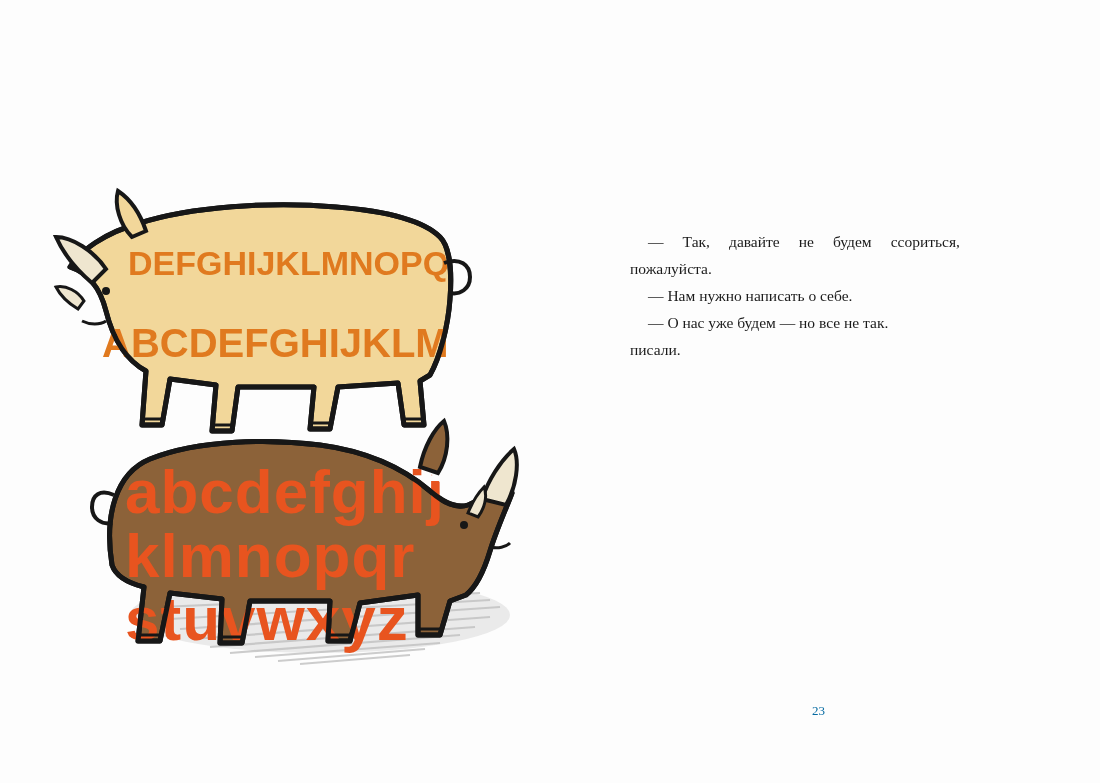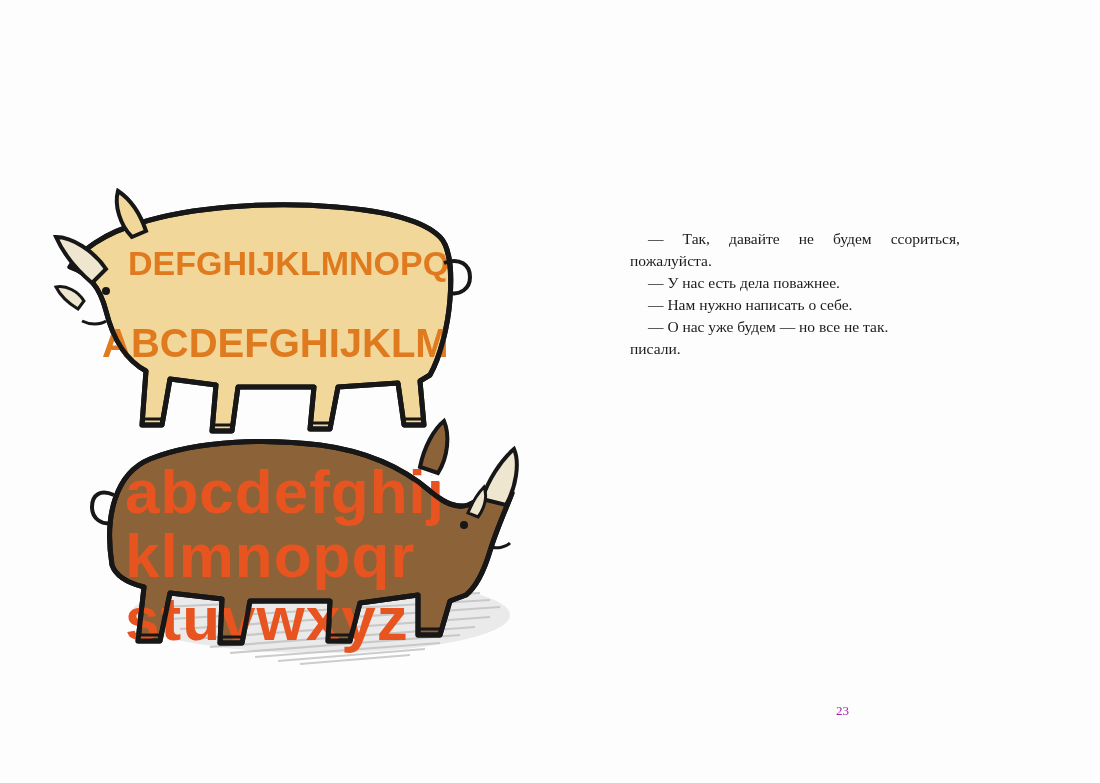--- a/index.html
+++ b/index.html
@@ -34,37 +34,37 @@
   
   .text-column {
     position: absolute;
     left: 630px;
     top: 228px;
     width: 330px;
   }
   .para {
     font-family: "Liberation Serif", serif;
     font-size: 15.5px;
-    line-height: 22px;
+    line-height: 27px;
     color: #1b1b1b;
     margin: 0;
     text-align: justify;
     text-indent: 18px;
   }
   .para-line {
     display: block;
     white-space: pre-wrap;
   }
   .page-number {
     position: absolute;
-    left: 836px;
+    left: 812px;
     top: 703px;
     font-family: "Liberation Serif", serif;
     font-size: 13px;
-    color: #a21caf;
+    color: #0369a1;
   }
 </style>
 </head>
 <body>
 
 <div class="page">
 
   <div class="illustration">
     <svg class="illo-svg" width="560" height="580" viewBox="0 0 560 580" xmlns="http://www.w3.org/2000/svg">
       <defs>
@@ -167,21 +167,20 @@
           <path d="M290,328 L310,328"></path>
             <path d="M384,324 L404,324"></path>
         </g>
       </g>
     </svg>
   </div>
 
   <div class="text-column">
     <p class="para" style="text-indent:0">
       <span class="para-line" style="text-indent:18px;display:block">— Так, давайте не будем ссориться, пожалуйста.</span>
-      <span class="para-line" style="text-indent:18px;display:block">— У нас есть дела поважнее.</span>
       <span class="para-line" style="text-indent:18px;display:block">— Нам нужно написать о себе.</span>
       <span class="para-line" style="text-indent:18px;display:block">— О нас уже будем — но все не так.</span>
       <span class="para-line" style="text-indent:0;display:block">писали.</span>
     </p>
   </div>
 
   <div class="page-number">23</div>
 
 </div>
 

